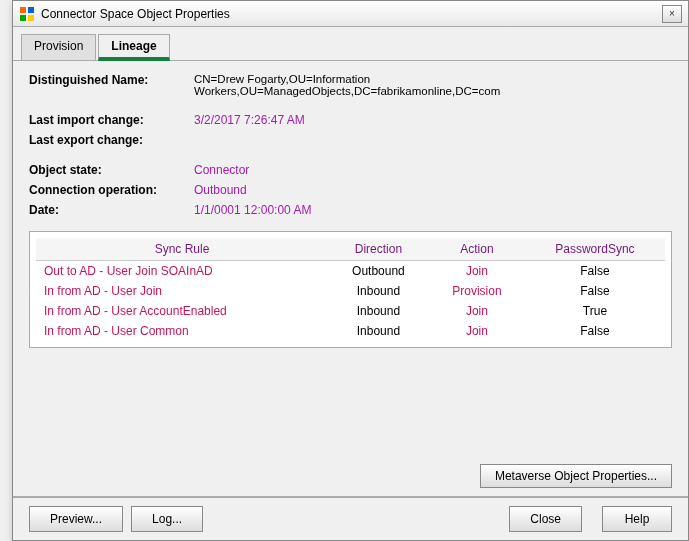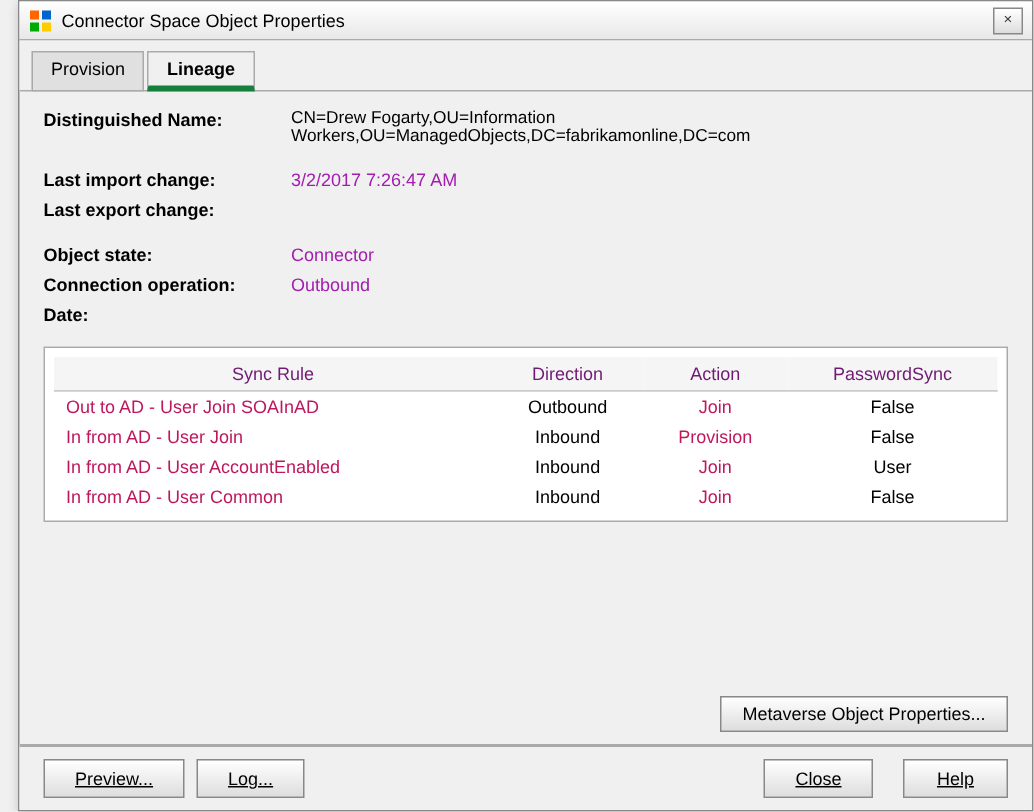--- a/index.html
+++ b/index.html
@@ -165,21 +165,20 @@
       gap: 20px;
     }
     .footer-btn {
       padding: 5px 20px;
       font-size: 12px;
       border: 1px solid #888;
       background: linear-gradient(to bottom, #fff, #ddd);
       cursor: pointer;
       color: #000;
       min-width: 70px;
-      text-decoration: underline;
     }
   </style>
 </head>
 <body>
 
 <div class="window">
 
   <div class="title-bar">
     <div class="title-bar-left">
       <div class="title-bar-icon">
@@ -228,20 +227,21 @@
       <span class="field-value blue">Connector</span>
     </div>
 
     <div class="field-row">
       <span class="field-label">Connection operation:</span>
       <span class="field-value blue">Outbound</span>
     </div>
 
     <div class="field-row">
       <span class="field-label">Date:</span>
+      <span class="field-value blue">1/1/0001 12:00:00 AM</span>
     </div>
 
     <div class="table-section">
       <table>
         <thead>
           <tr>
             <th>Sync Rule</th>
             <th>Direction</th>
             <th>Action</th>
             <th>PasswordSync</th>
@@ -257,21 +257,21 @@
             <tr>
               <td>In from AD - User Join</td>
               <td class="center black">Inbound</td>
               <td class="center">Provision</td>
               <td class="center black">False</td>
             </tr>
             <tr>
               <td>In from AD - User AccountEnabled</td>
               <td class="center black">Inbound</td>
               <td class="center">Join</td>
-              <td class="center black">User</td>
+              <td class="center black">True</td>
             </tr>
             <tr>
               <td>In from AD - User Common</td>
               <td class="center black">Inbound</td>
               <td class="center">Join</td>
               <td class="center black">False</td>
             </tr>
           </tbody>
       </table>
     </div>

